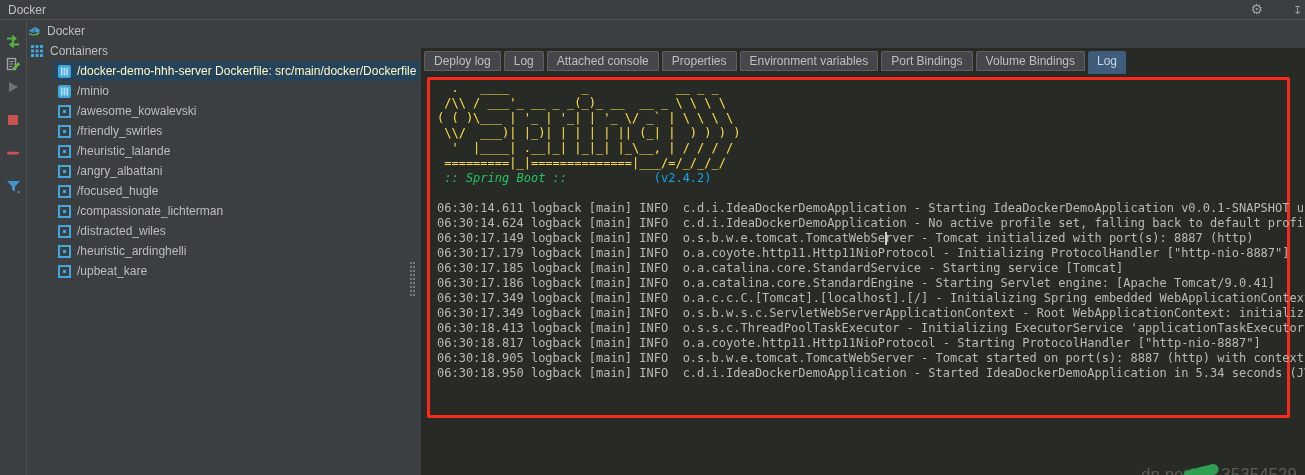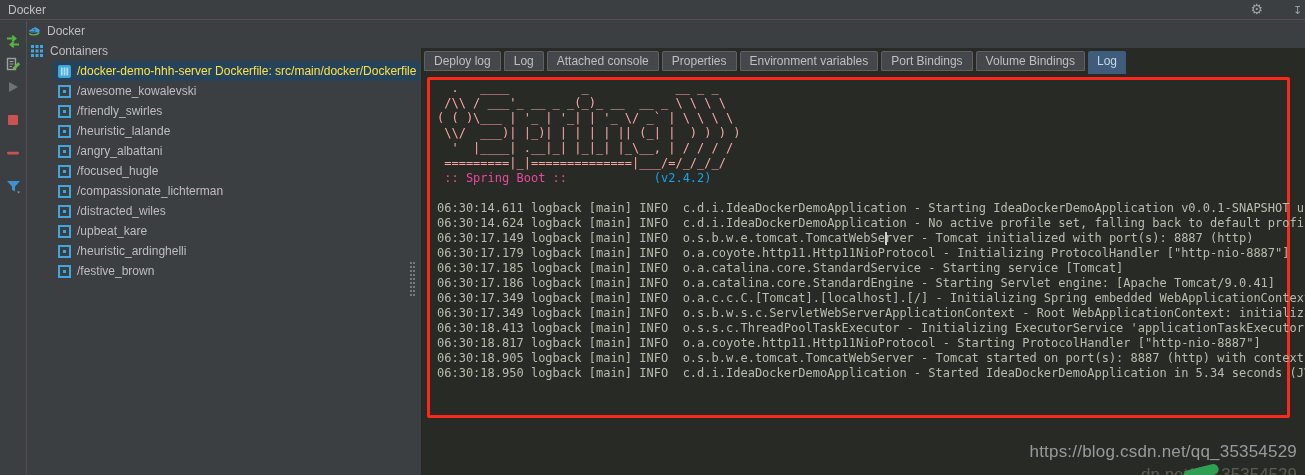--- a/index.html
+++ b/index.html
@@ -37,21 +37,21 @@
     background:#3c3f41; overflow:hidden;
   }
   .tree-row {
     position:relative; height:20px; line-height:20px; white-space:nowrap;
     display:flex; align-items:center; font-size:12px; color:#bcbec0; overflow:hidden;
   }
   .tree-row .ticon { display:inline-flex; width:14px; height:14px; margin-right:5px; flex:0 0 auto; align-items:center; }
   .tree-row.lvl0 { padding-left:0px; }
   .tree-row.lvl1 { padding-left:3px; }
   .tree-row.lvl2 { padding-left:30px; }
-  .tree-row.sel { background:#26435c; color:#fde047; }
+  .tree-row.sel { background:#26435c; color:#fef9c3; }
   .tree-row.sel::before { content:""; position:absolute; left:0; top:0; width:25px; height:20px; background:#3c3f41; }
   .tree-row.sel .ticon, .tree-row.sel .tlabel { position:relative; z-index:1; }
   
   .splitter-grip {
     position:absolute; left:410px; top:262px; width:5px; height:34px;
     border-left:2px dotted #787b7d; border-right:2px dotted #787b7d;
   }
   
   .main { position:absolute; left:421px; top:20px; width:884px; height:455px; background:#3c3f41; }
   .tabbar {
@@ -75,23 +75,23 @@
   
   .console {
     position:absolute; left:0; top:28px; width:884px; height:427px;
     background:#282a26; overflow:hidden;
   }
   .annotation-rect {
     position:absolute; left:6px; top:29px; width:863px; height:341px;
     border:3px solid #f92a1c; border-radius:2px; pointer-events:none;
   }
   .mono { font-family:"DejaVu Sans Mono", monospace; font-size:12px; line-height:15px; white-space:pre; }
-  .banner { position:absolute; left:16px; top:33px; color:#fca5a5; }
+  .banner { position:absolute; left:16px; top:33px; color:#fde047; }
   .springline { position:absolute; left:16px; top:123px; }
-  .springline .green { color:#ec4899; }
+  .springline .green { color:#22c55e;font-style:italic; }
   .springline .ver { color:#0ea5e9; }
   .loglines { position:absolute; left:16px; top:153px; color:#b9bbae; }
   .loglines .logrow { height:15px; }
   .caret { position:absolute; left:464px; top:184px; width:2px; height:13px; background:#cfd0d1; }
   
   .watermark {
     position:absolute; right:8px; top:394px; font-size:17px; color:#b5b5b5; opacity:.8;
     letter-spacing:.2px;
   }
   .watermark2 {
@@ -190,20 +190,31 @@
           <rect x="2.8" y="2.5" width="1.8" height="8" fill="rgba(255,255,255,.6)"></rect>
           <rect x="5.6" y="2.5" width="1.8" height="8" fill="rgba(255,255,255,.6)"></rect>
           <rect x="8.4" y="2.5" width="1.8" height="8" fill="rgba(255,255,255,.6)"></rect>
         </svg>
       </span>
       <span class="tlabel">/docker-demo-hhh-server Dockerfile: src/main/docker/Dockerfile</span>
     </div>
     <div class="tree-row lvl2">
       <span class="ticon">
         <svg width="13" height="13" viewBox="0 0 13 13">
+          <rect x="0" y="0" width="13" height="13" rx="2" fill="#3fa7dc"></rect>
+          <rect x="2.8" y="2.5" width="1.8" height="8" fill="rgba(255,255,255,.6)"></rect>
+          <rect x="5.6" y="2.5" width="1.8" height="8" fill="rgba(255,255,255,.6)"></rect>
+          <rect x="8.4" y="2.5" width="1.8" height="8" fill="rgba(255,255,255,.6)"></rect>
+        </svg>
+      </span>
+      <span class="tlabel">/minio</span>
+    </div>
+    <div class="tree-row lvl2">
+      <span class="ticon">
+        <svg width="13" height="13" viewBox="0 0 13 13">
           <rect x="1" y="1" width="11" height="11" fill="none" stroke="#3fa7dc" stroke-width="2"></rect>
           <rect x="5" y="5" width="3" height="3" fill="#3fa7dc"></rect>
         </svg>
       </span>
       <span class="tlabel">/awesome_kowalevski</span>
     </div>
     <div class="tree-row lvl2">
       <span class="ticon">
         <svg width="13" height="13" viewBox="0 0 13 13">
           <rect x="1" y="1" width="11" height="11" fill="none" stroke="#3fa7dc" stroke-width="2"></rect>
@@ -257,39 +268,30 @@
       </span>
       <span class="tlabel">/distracted_wiles</span>
     </div>
     <div class="tree-row lvl2">
       <span class="ticon">
         <svg width="13" height="13" viewBox="0 0 13 13">
           <rect x="1" y="1" width="11" height="11" fill="none" stroke="#3fa7dc" stroke-width="2"></rect>
           <rect x="5" y="5" width="3" height="3" fill="#3fa7dc"></rect>
         </svg>
       </span>
+      <span class="tlabel">/heuristic_ardinghelli</span>
+    </div>
+    <div class="tree-row lvl2">
+      <span class="ticon">
+        <svg width="13" height="13" viewBox="0 0 13 13">
+          <rect x="1" y="1" width="11" height="11" fill="none" stroke="#3fa7dc" stroke-width="2"></rect>
+          <rect x="5" y="5" width="3" height="3" fill="#3fa7dc"></rect>
+        </svg>
+      </span>
       <span class="tlabel">/upbeat_kare</span>
-    </div>
-    <div class="tree-row lvl2">
-      <span class="ticon">
-        <svg width="13" height="13" viewBox="0 0 13 13">
-          <rect x="1" y="1" width="11" height="11" fill="none" stroke="#3fa7dc" stroke-width="2"></rect>
-          <rect x="5" y="5" width="3" height="3" fill="#3fa7dc"></rect>
-        </svg>
-      </span>
-      <span class="tlabel">/heuristic_ardinghelli</span>
-    </div>
-    <div class="tree-row lvl2">
-      <span class="ticon">
-        <svg width="13" height="13" viewBox="0 0 13 13">
-          <rect x="1" y="1" width="11" height="11" fill="none" stroke="#3fa7dc" stroke-width="2"></rect>
-          <rect x="5" y="5" width="3" height="3" fill="#3fa7dc"></rect>
-        </svg>
-      </span>
-      <span class="tlabel">/festive_brown</span>
     </div>
 </div>
 
 <div class="splitter-grip"></div>
 
 <div class="main">
   <div class="tabbar" id="tabbar">
     <div class="underline"></div>
   <div class="tab">Deploy log</div>
       <div class="tab">Log</div>
@@ -304,17 +306,16 @@
     <div class="annotation-rect"></div>
     <pre class="banner mono">  .   ____          _            __ _ _
  /\\ / ___'_ __ _ _(_)_ __  __ _ \ \ \ \
 ( ( )\___ | '_ | '_| | '_ \/ _` | \ \ \ \
  \\/  ___)| |_)| | | | | || (_| |  ) ) ) )
   '  |____| .__|_| |_|_| |_\__, | / / / /
  =========|_|==============|___/=/_/_/_/</pre>
     <div class="springline mono"><span class="green"> :: Spring Boot ::</span><span class="ver">            (v2.4.2)</span></div>
     <div class="loglines mono" id="loglines"><div class="logrow">06:30:14.611 logback [main] INFO  c.d.i.IdeaDockerDemoApplication - Starting IdeaDockerDemoApplication v0.0.1-SNAPSHOT using Java</div><div class="logrow">06:30:14.624 logback [main] INFO  c.d.i.IdeaDockerDemoApplication - No active profile set, falling back to default profiles: default</div><div class="logrow">06:30:17.149 logback [main] INFO  o.s.b.w.e.tomcat.TomcatWebServer - Tomcat initialized with port(s): 8887 (http)</div><div class="logrow">06:30:17.179 logback [main] INFO  o.a.coyote.http11.Http11NioProtocol - Initializing ProtocolHandler ["http-nio-8887"]</div><div class="logrow">06:30:17.185 logback [main] INFO  o.a.catalina.core.StandardService - Starting service [Tomcat]</div><div class="logrow">06:30:17.186 logback [main] INFO  o.a.catalina.core.StandardEngine - Starting Servlet engine: [Apache Tomcat/9.0.41]</div><div class="logrow">06:30:17.349 logback [main] INFO  o.a.c.c.C.[Tomcat].[localhost].[/] - Initializing Spring embedded WebApplicationContext</div><div class="logrow">06:30:17.349 logback [main] INFO  o.s.b.w.s.c.ServletWebServerApplicationContext - Root WebApplicationContext: initialization</div><div class="logrow">06:30:18.413 logback [main] INFO  o.s.s.c.ThreadPoolTaskExecutor - Initializing ExecutorService 'applicationTaskExecutor'</div><div class="logrow">06:30:18.817 logback [main] INFO  o.a.coyote.http11.Http11NioProtocol - Starting ProtocolHandler ["http-nio-8887"]</div><div class="logrow">06:30:18.905 logback [main] INFO  o.s.b.w.e.tomcat.TomcatWebServer - Tomcat started on port(s): 8887 (http) with context path</div><div class="logrow">06:30:18.950 logback [main] INFO  c.d.i.IdeaDockerDemoApplication - Started IdeaDockerDemoApplication in 5.34 seconds (JVM running</div></div>
     <div class="caret"></div>
-    <div class="watermark">https://blog.csdn.net/qq_35354529</div>
     <div class="watermark2">dn.net/qq_35354529</div>
     <div class="wm-swoosh"></div>
   </div>
 </div>
 
 </body></html>

